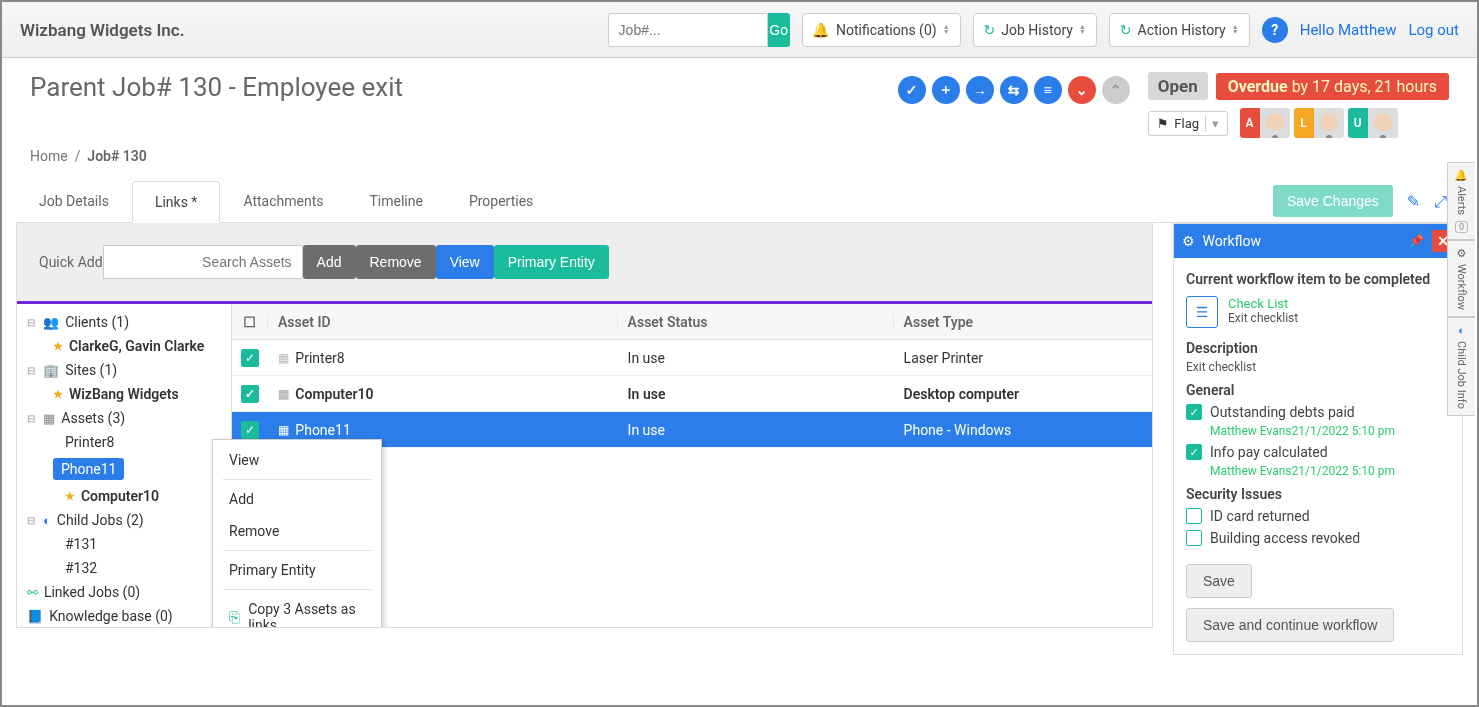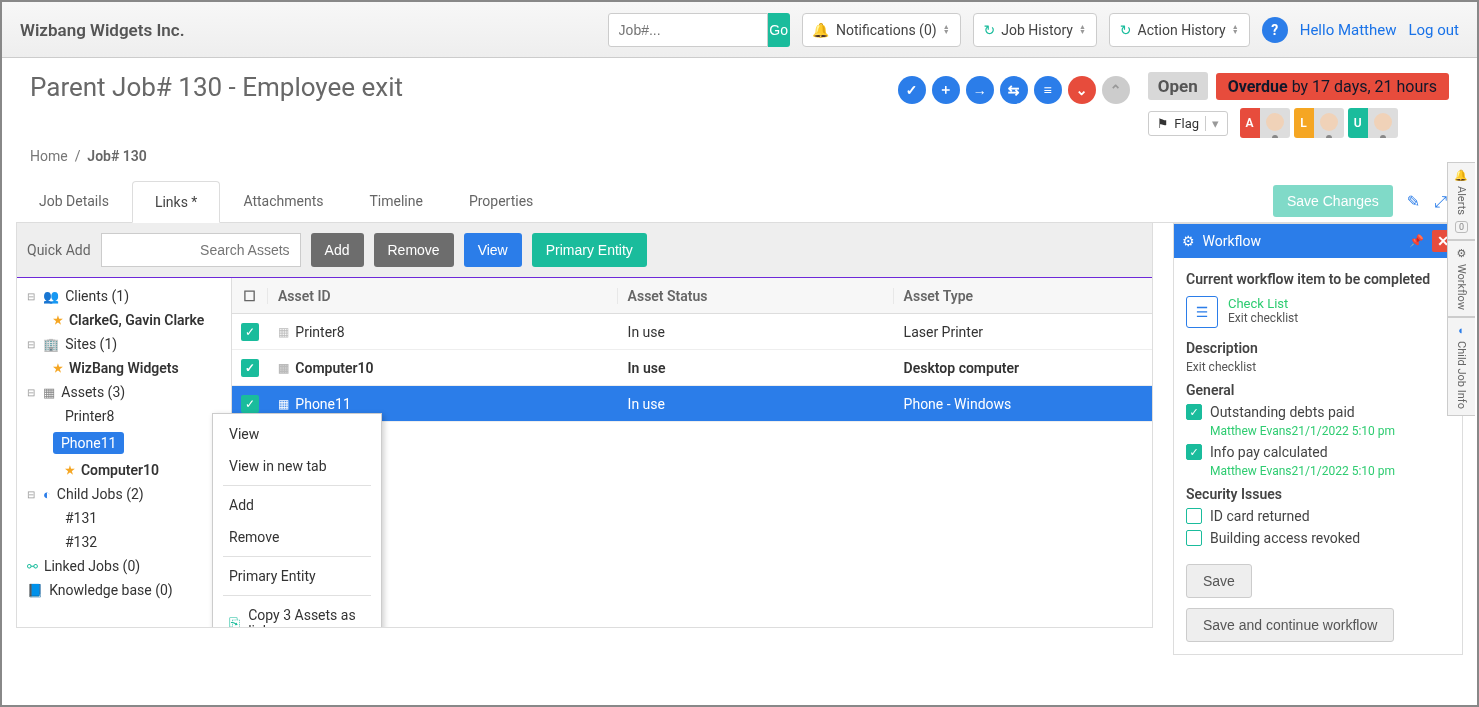--- a/index.html
+++ b/index.html
@@ -22,21 +22,21 @@
   
   .job-header { padding: 14px 28px 10px; display:flex; align-items:flex-start; }
   .job-header-left { flex:1; }
   .job-title { font-size: 26px; color: #686868; margin-bottom: 8px; }
   .breadcrumb { font-size: 14px; color: #777; margin-top: 46px; }
   .breadcrumb a { color:#777; text-decoration:none; }
   .breadcrumb b { font-weight:600; color:#666; }
   
   .status-row { display:flex; gap:8px; align-items:center; margin-bottom:8px; }
   .open-badge { background:#d8d8d8; color:#555; font-weight:700; padding:4px 10px; font-size:17px; border-radius:3px; }
-  .overdue-badge { background:#e74c3c; color:#0f172a; font-weight:400; padding:4px 12px; font-size:16px; border-radius:3px; }
+  .overdue-badge { background:#e74c3c; color:#fef9c3; font-weight:400; padding:4px 12px; font-size:16px; border-radius:3px; }
   .overdue-badge b { font-weight:700; }
   
   .header-icons { display:flex; gap:6px; margin-right:18px; margin-top:4px; }
   .hcircle { width:28px; height:28px; border-radius:50%; display:flex; align-items:center; justify-content:center; color:#fff; font-weight:bold; cursor:pointer; }
   .hc-check{background:#2b7de9} .hc-plus{background:#2b7de9} .hc-arrow{background:#2b7de9} .hc-both{background:#2b7de9} .hc-lines{background:#2b7de9} .hc-down{background:#e74c3c} .hc-up{background:#ccc;color:#999}
   
   .flag-avatars { display:flex; align-items:center; gap:6px; }
   .flag-btn { border:1px solid #ccc; border-radius:3px; padding:4px 8px; display:flex; gap:6px; align-items:center; font-size:13px; background:#fff; cursor:pointer; }
   .flag-btn .drop { border-left:1px solid #ccc; padding-left:6px; color:#999; }
   .av-group { display:flex; gap:4px; margin-left:6px; }
@@ -51,21 +51,21 @@
   .tab { padding:12px 22px; color:#666; cursor:pointer; border:1px solid transparent; }
   .tab.active { border:1px solid #ddd; border-bottom:1px solid #fff; border-radius:4px 4px 0 0; margin-bottom:-1px; background:#fff; color:#444; }
   .tabs-right { margin-left:auto; display:flex; align-items:center; gap:14px; padding-right:16px; }
   .save-btn { background:#1abc9c; opacity:.55; color:#fff; border:none; border-radius:3px; padding:8px 14px; font-size:14px; cursor:pointer; }
   .small-ico { color:#2b7de9; font-size:16px; cursor:pointer; }
   
   
   .main-area { display:flex; margin:0 14px 14px; border:1px solid #ddd; border-top:none; height:405px; }
   .left-col { flex:1; display:flex; flex-direction:column; }
   
-  .toolbar { background:#eee; border-bottom:1px solid #6d28d9; padding:10px; display:flex; gap:10px; align-items:center; }
+  .toolbar { background:#eee; border-bottom:3px solid #6d28d9; padding:22px; display:flex; align-items:center; }
   .toolbar-label { color:#666; }
   .asset-search { height:34px; padding:0 10px; border:1px solid #ccc; width:200px; font-size:14px; outline:none;text-align:right; }
   .tbtn { height:34px; padding:0 14px; border:none; border-radius:3px; color:#fff; cursor:pointer; font-size:14px; }
   .tbtn.grey{background:#6d6d6d}.tbtn.blue{background:#2b7de9}.tbtn.green{background:#1abc9c}
   
   .content-split { display:flex; flex:1; overflow:hidden; position:relative; }
   .tree { width:215px; border-right:1px solid #ddd; padding:6px 8px; overflow:auto; }
   .tree-item { padding:4px 2px; display:flex; gap:6px; align-items:center; font-size:14px; color:#333; cursor:pointer; white-space:nowrap; }
   .tree-item .toggle{color:#999; font-size:10px; width:10px;}
   .tree-child{padding-left:28px;}
@@ -320,23 +320,20 @@
                 <span>Phone11</span>
               </div>
         <div class="cstat">In use</div>
         <div class="ctype">Phone - Windows</div>
       </div>
     </div>
 
     <div class="ctx">
       <div class="ctx-item">
               <span>View</span>
-            </div>
-      <div class="ctx-item">
-              <span>View in new tab</span>
             </div>
       <div class="ctx-sep"></div>
       <div class="ctx-item">
               <span>Add</span>
             </div>
       <div class="ctx-item">
               <span>Remove</span>
             </div>
       <div class="ctx-sep"></div>
       <div class="ctx-item">

